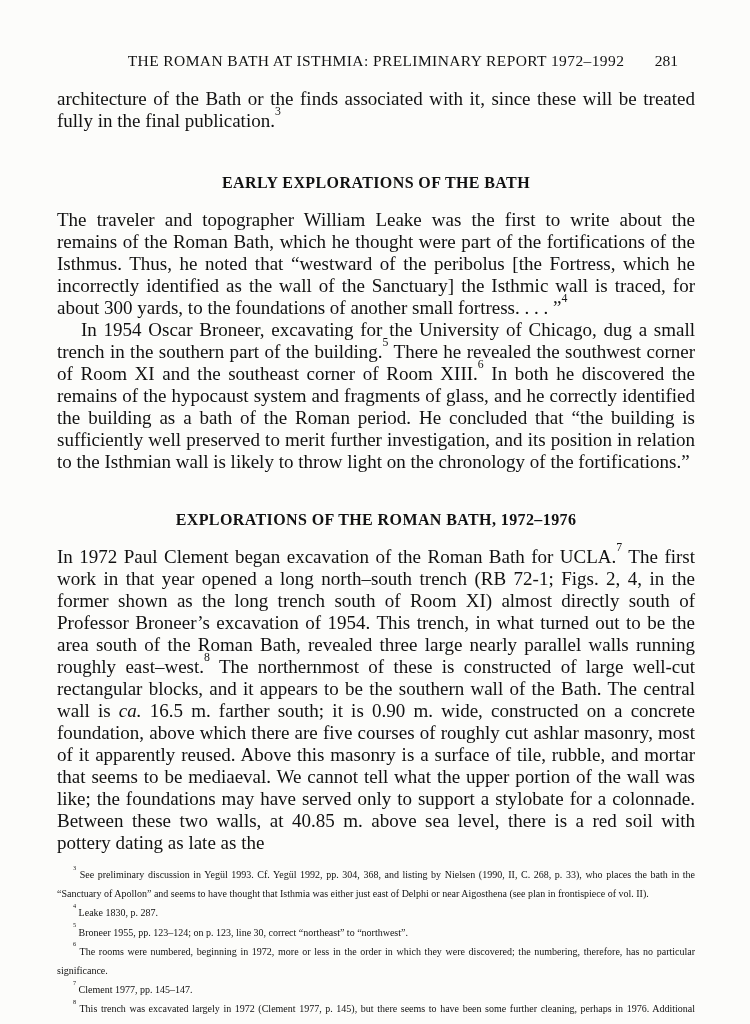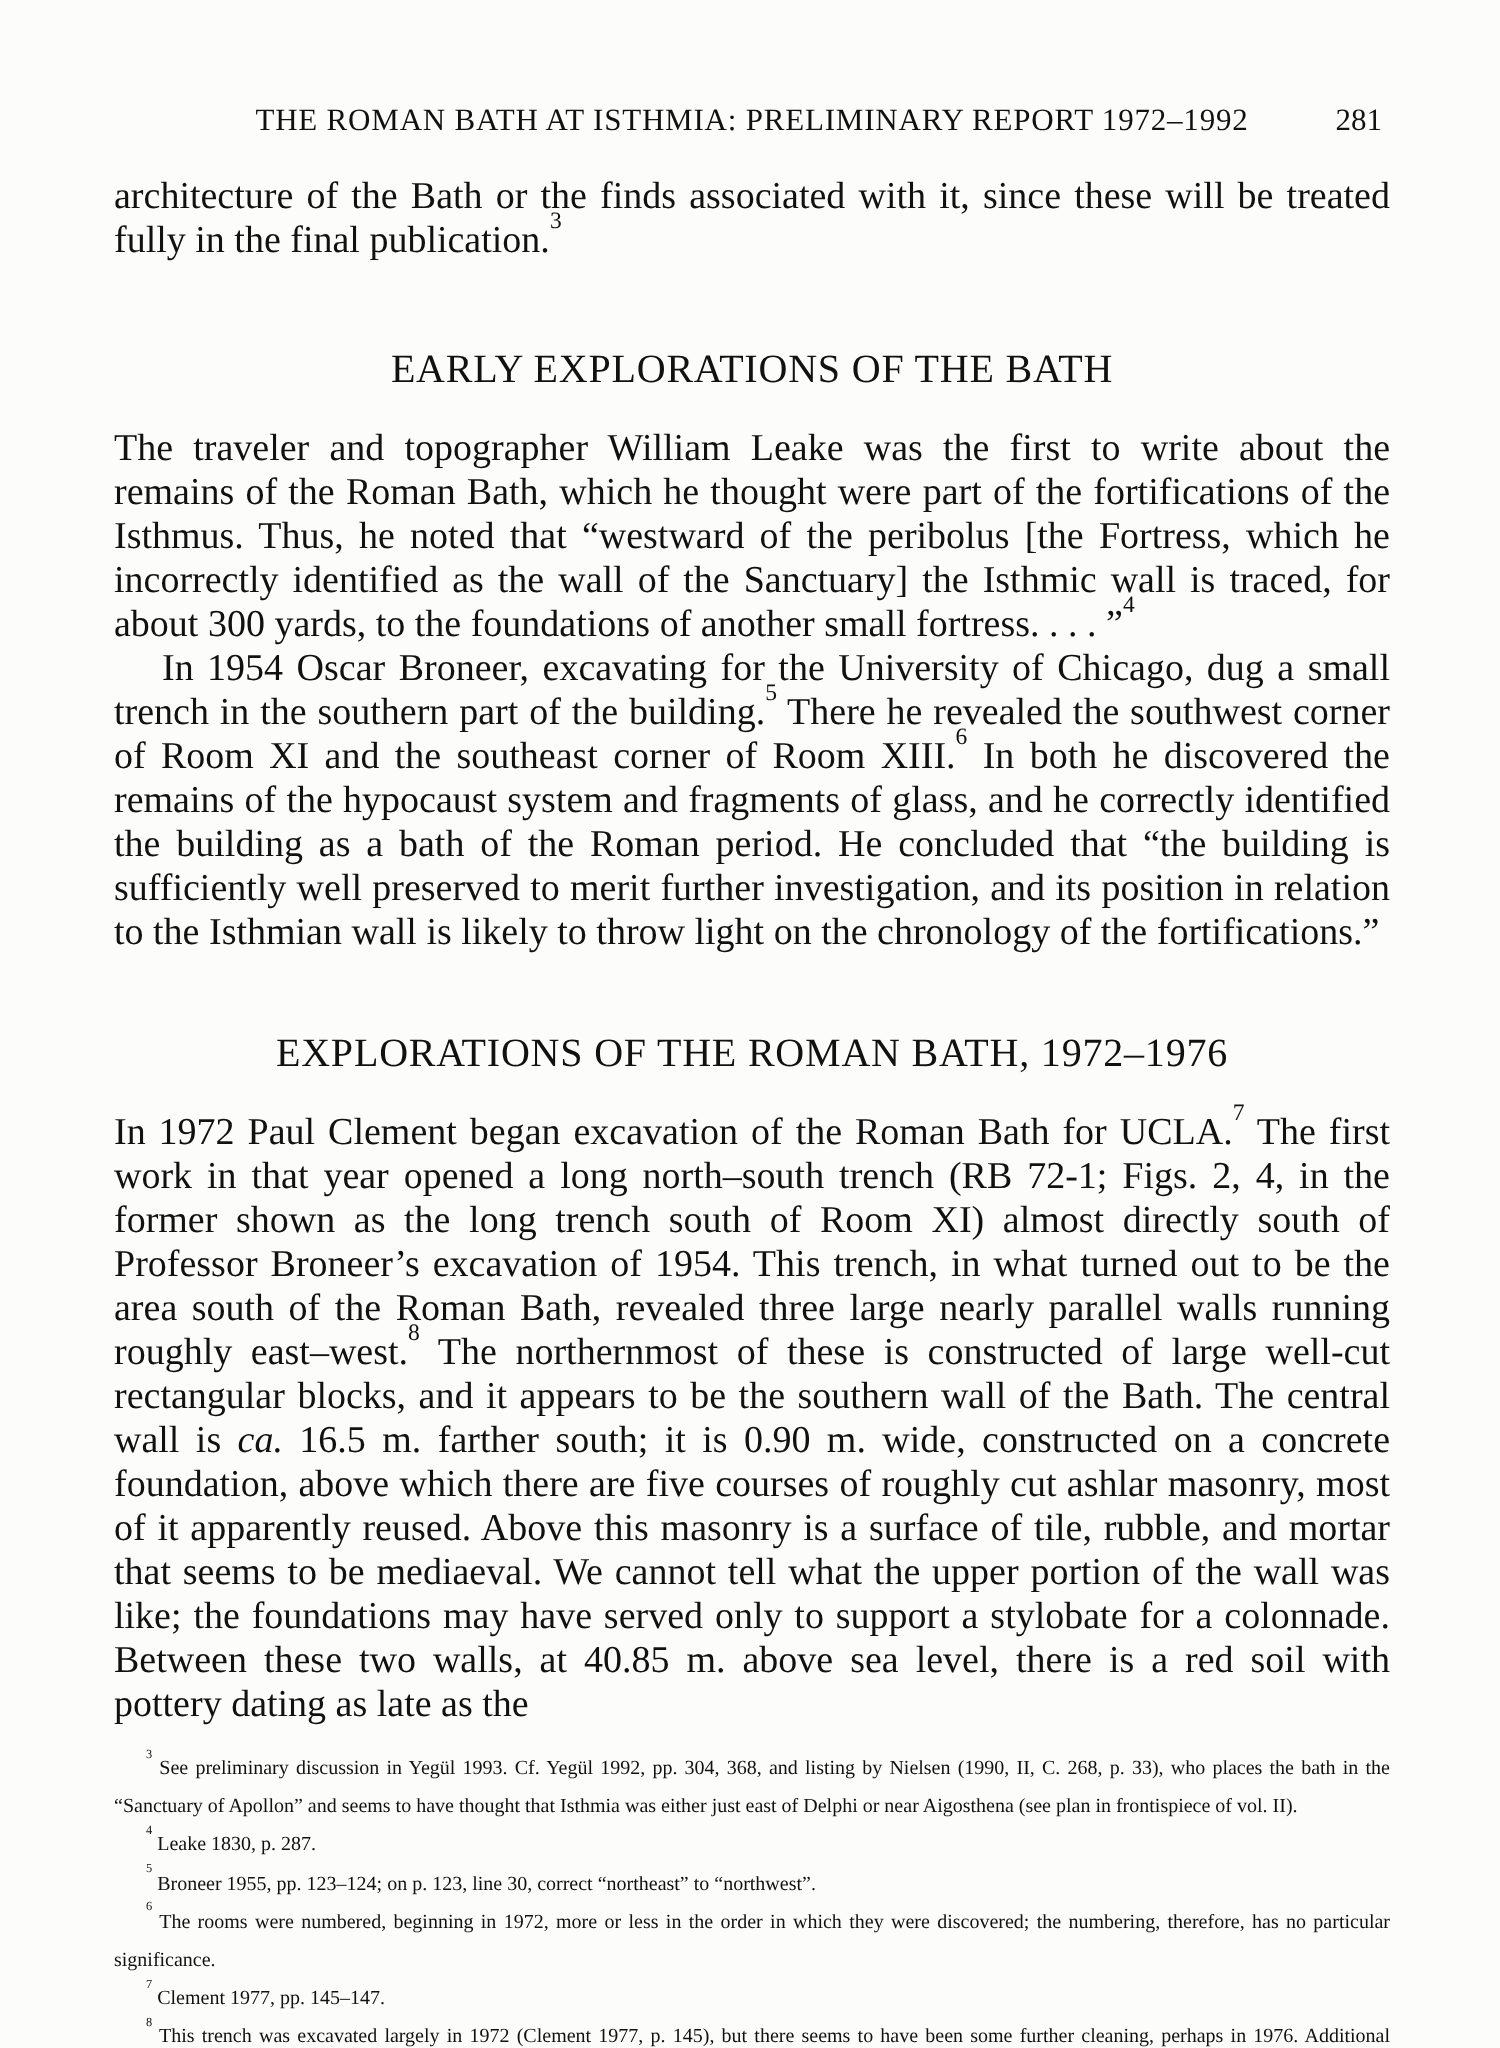--- a/index.html
+++ b/index.html
@@ -21,36 +21,36 @@
   }
   .running-head {
     position: relative;
     text-align: center;
     font-size: 15.5px;
     letter-spacing: 0.4px;
     white-space: nowrap;
   }
   .running-head .page-num {
     position: absolute;
-    right: 4px;
+    right: 17px;
     top: 0;
     letter-spacing: 0;
   }
   .body-text p.para {
     margin: 0;
     text-align: justify;
     font-size: 19px;
     line-height: 22px;
   }
   .body-text p.para.indent { text-indent: 24px; }
   .para-intro { margin-top: 18px !important; }
   h2.section-heading {
-    font-weight: normal;
+    font-weight: bold;
     text-align: center;
-    font-size: 20px;
+    font-size: 16px;
     letter-spacing: 0.4px;
     margin: 42px 0 17px 0;
   }
   h2.section-heading.second { margin-top: 38px; }
   sup.fn-ref {
     font-size: 0.62em;
     line-height: 0;
     position: relative;
     top: -5px;
     letter-spacing: 0;

